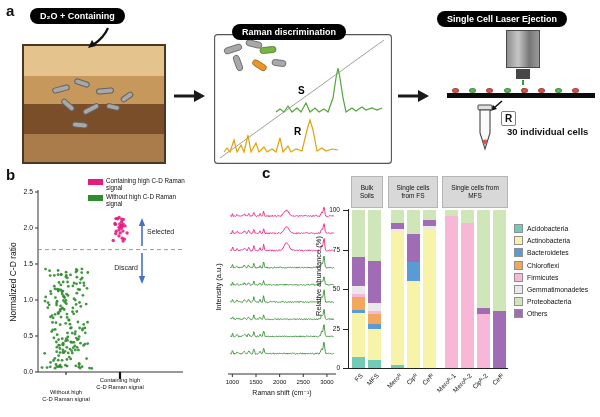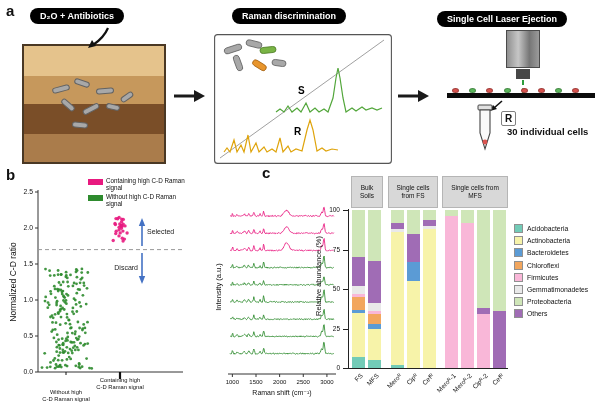--- a/index.html
+++ b/index.html
@@ -44,42 +44,42 @@
   .legend-c .swatch{width:9px;height:9px;margin-right:4px;border:0.5px solid #909090;flex:none}
   .legend-c .lbl{font-size:6.8px;white-space:nowrap}
   svg.abs{position:absolute;overflow:visible}
 </style>
 </head>
 <body>
 
 <div>
   <span class="panel-label" style="left:6px;top:2px">a</span>
 
-  <div class="pill" style="left:30px;top:8px">D₂O + Antibiotics</div>
+  <div class="pill" style="left:30px;top:8px">D₂O + Containing</div>
   <div class="soil-box">
     <div class="rod" style="left:28px;top:40px;width:18px;transform:rotate(-15deg)"></div>
     <div class="rod" style="left:50px;top:34px;width:16px;transform:rotate(18deg)"></div>
     <div class="rod" style="left:72px;top:42px;width:18px;transform:rotate(-5deg)"></div>
     <div class="rod" style="left:36px;top:56px;width:16px;transform:rotate(42deg)"></div>
     <div class="rod" style="left:58px;top:60px;width:18px;transform:rotate(-28deg)"></div>
     <div class="rod" style="left:82px;top:58px;width:14px;transform:rotate(12deg)"></div>
     <div class="rod" style="left:48px;top:76px;width:16px;transform:rotate(5deg)"></div>
     <div class="rod" style="left:96px;top:48px;width:14px;transform:rotate(-35deg)"></div>
   </div>
   <svg class="abs" style="left:84px;top:26px" width="30" height="24" viewBox="0 0 30 24">
     <path d="M24,2 C21,9 15,15 9,19" stroke="#111" stroke-width="2.2" fill="none"></path>
     <polygon points="4,22 12,20 8,14" fill="#111"></polygon>
   </svg>
 
   <svg class="abs" style="left:172px;top:88px" width="34" height="16" viewBox="0 0 34 16">
     <line x1="2" y1="8" x2="24" y2="8" stroke="#1a1a1a" stroke-width="3"></line>
     <polygon points="22,2 33,8 22,14" fill="#1a1a1a"></polygon>
   </svg>
 
-  <div class="pill" style="left:232px;top:8px">Raman discrimination</div>
+  <div class="pill" style="left:232px;top:24px">Raman discrimination</div>
   <svg class="abs" style="left:214px;top:34px" width="178" height="130" viewBox="0 0 178 130">
     <rect x="0.6" y="0.6" width="176.8" height="128.8" rx="3" fill="#fff" stroke="#555" stroke-width="1.1"></rect>
     <line x1="6" y1="124" x2="170" y2="6" stroke="#888" stroke-width="0.8"></line>
     <g>
       <rect x="10" y="12" width="18" height="6" rx="3" fill="#a8a8a8" stroke="#636363" stroke-width="0.8" transform="rotate(-18 19 15)"></rect>
       <rect x="32" y="7" width="16" height="6" rx="3" fill="#a8a8a8" stroke="#636363" stroke-width="0.8" transform="rotate(14 40 10)"></rect>
       <rect x="16" y="26" width="16" height="6" rx="3" fill="#a8a8a8" stroke="#636363" stroke-width="0.8" transform="rotate(70 24 29)"></rect>
       <rect x="46" y="13" width="16" height="6" rx="3" fill="#79b445" stroke="#4e7d26" stroke-width="0.8" transform="rotate(-6 54 16)"></rect>
       <rect x="38" y="28" width="15" height="6" rx="3" fill="#e8952c" stroke="#a66415" stroke-width="0.8" transform="rotate(32 45 31)"></rect>
       <rect x="58" y="26" width="14" height="6" rx="3" fill="#a8a8a8" stroke="#636363" stroke-width="0.8" transform="rotate(8 65 29)"></rect>

